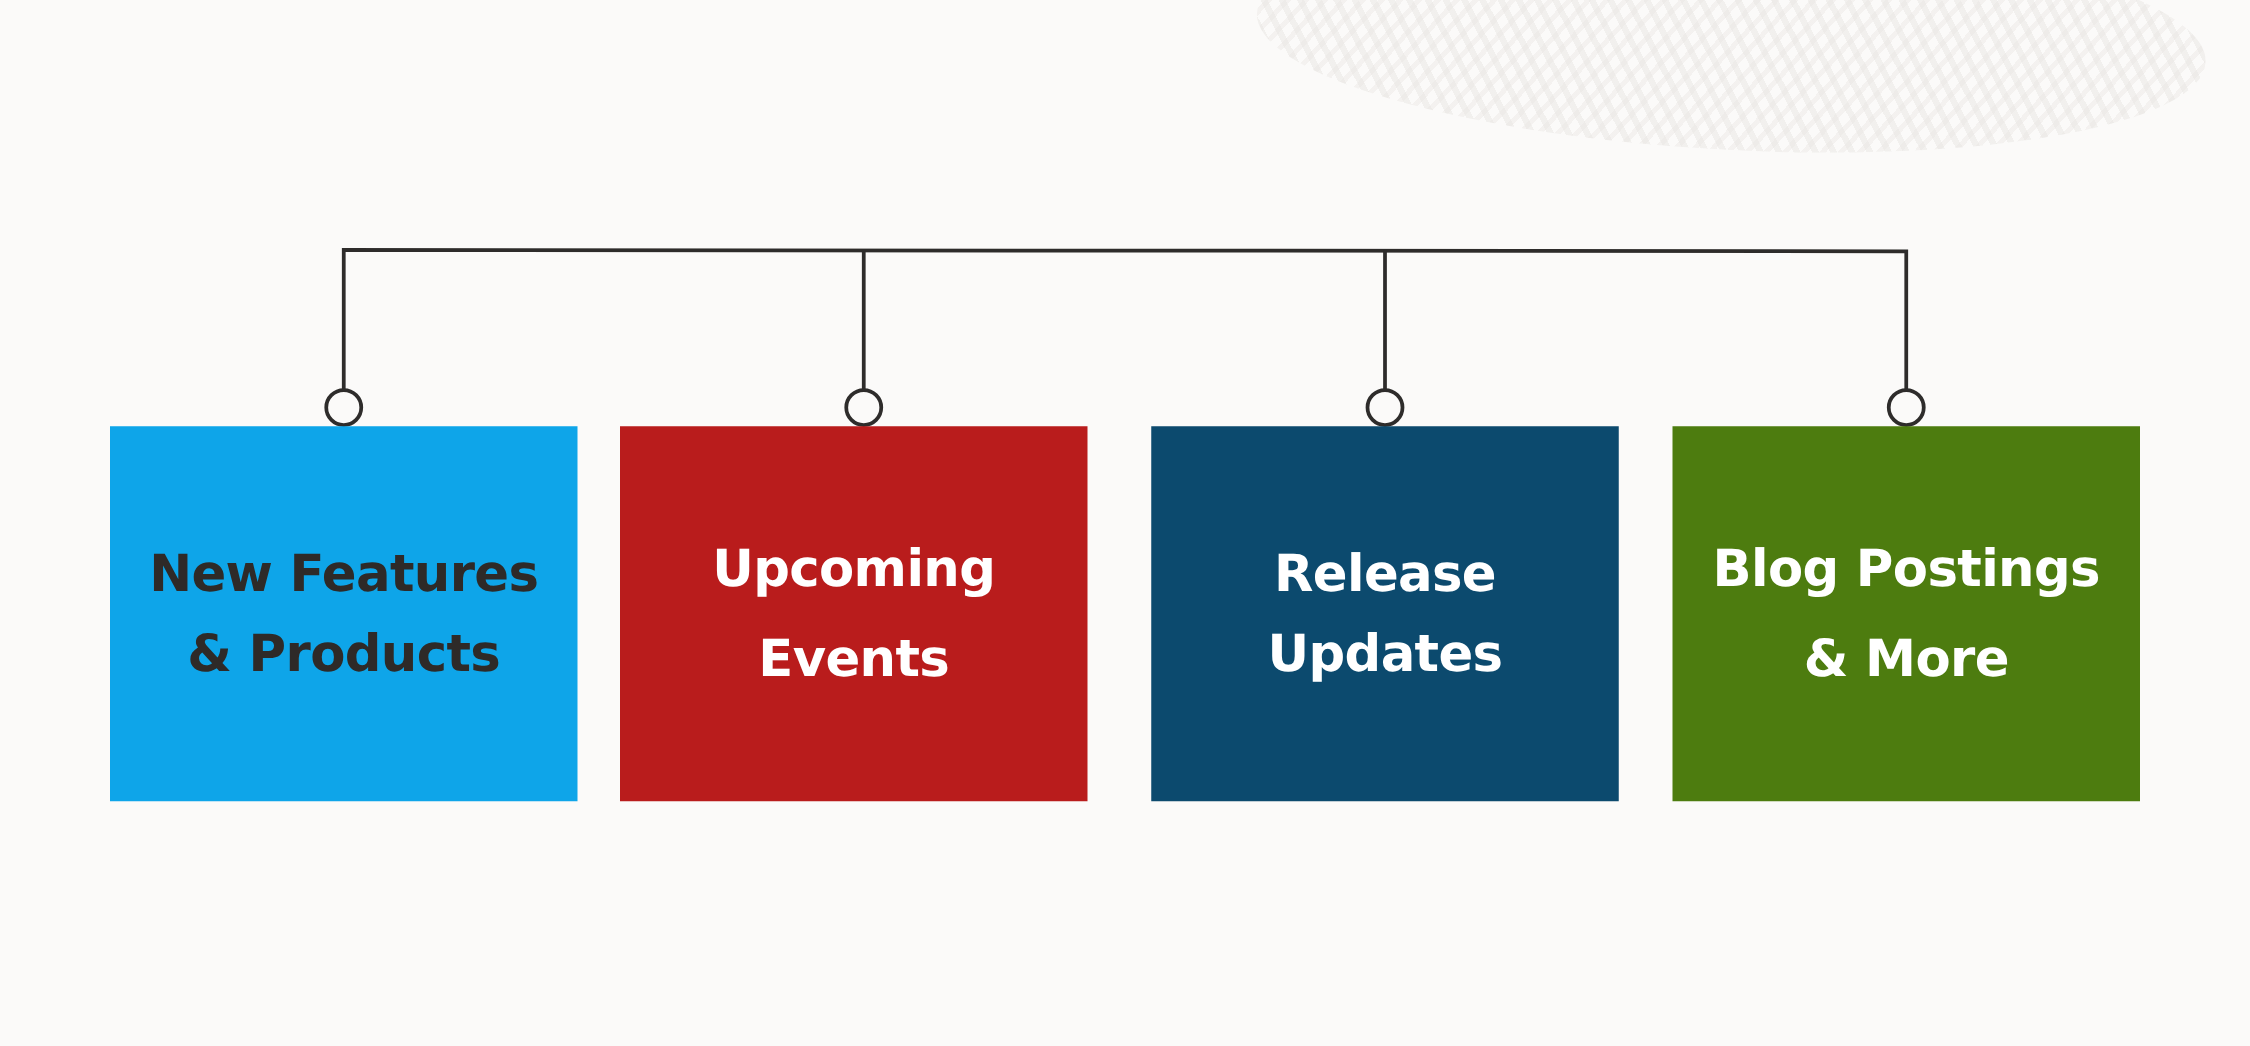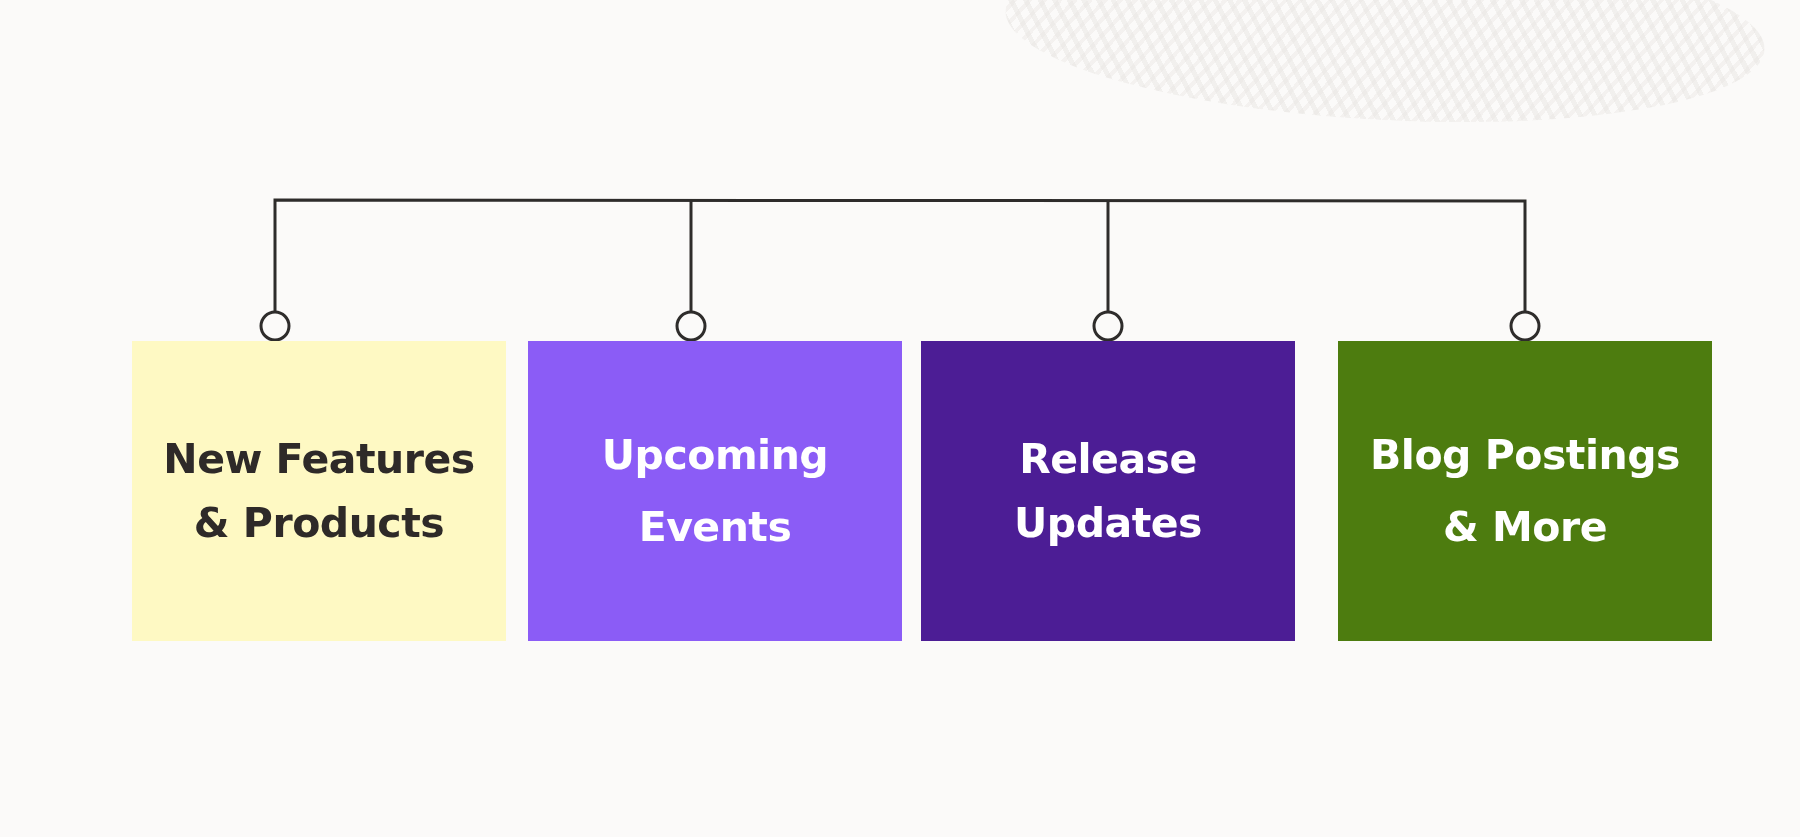--- a/index.html
+++ b/index.html
@@ -37,28 +37,28 @@
     <polyline points="275,316 275,200 1525,201 1525,316"></polyline>
     <line x1="691" y1="200" x2="691" y2="316"></line>
     <line x1="1108" y1="200" x2="1108" y2="316"></line>
     <circle cx="275" cy="326" r="14" fill="#fbfaf9"></circle>
     <circle cx="691" cy="326" r="14" fill="#fbfaf9"></circle>
     <circle cx="1108" cy="326" r="14" fill="#fbfaf9"></circle>
     <circle cx="1525" cy="326" r="14" fill="#fbfaf9"></circle>
   </g>
 </svg>
 
-<div class="box" style="left:88px;background:#fef9c3;margin-left:44px;">
+<div class="box" style="left:88px;background:#0ea5e9;">
   <div class="box-label" style="color:#2e2a28;">New Features
 &amp; Products</div>
 </div>
-<div class="box" style="left:528px;background:#8b5cf6;">
+<div class="box" style="left:496px;background:#b91c1c;">
   <div class="box-label" style="color:#ffffff;line-height:72px;">Upcoming
 Events</div>
 </div>
-<div class="box" style="left:921px;background:#4c1d95;">
+<div class="box" style="left:921px;background:#0c4a6e;">
   <div class="box-label" style="color:#ffffff;">Release
 Updates</div>
 </div>
 <div class="box" style="left:1338px;background:#4d7c0f;">
   <div class="box-label" style="color:#ffffff;line-height:72px;">Blog Postings
 &amp; More</div>
 </div>
 
 </body></html>

